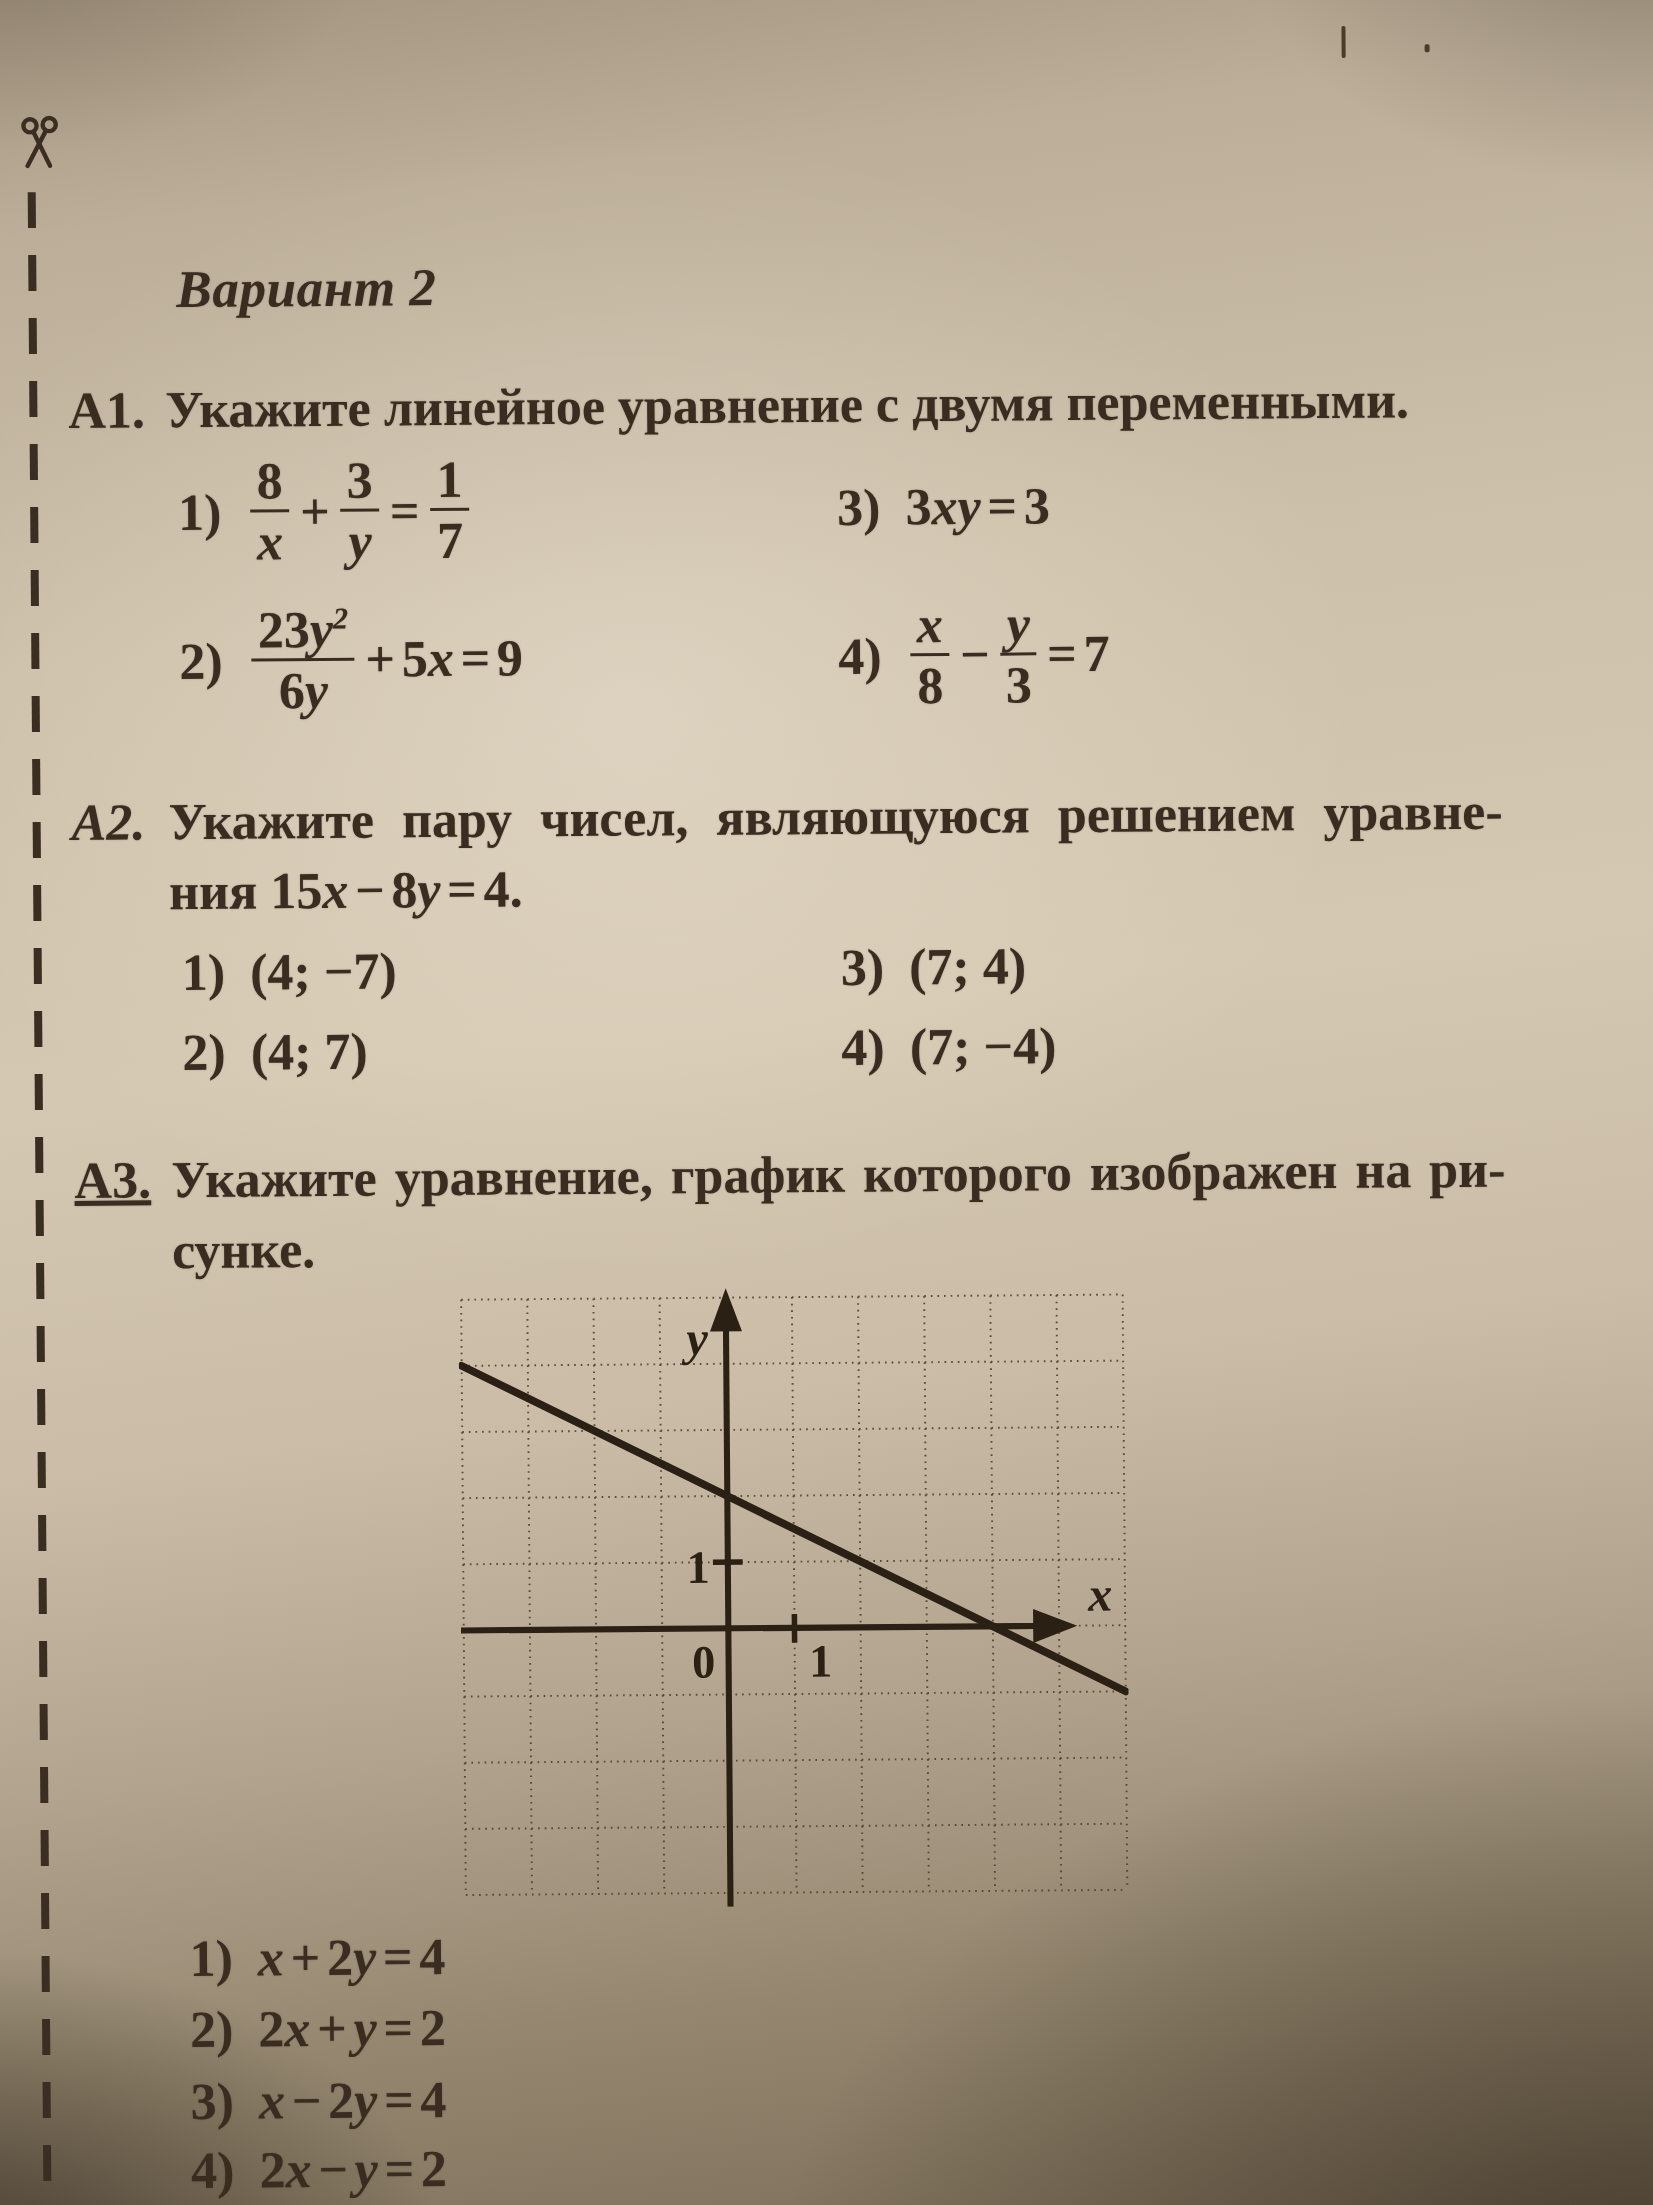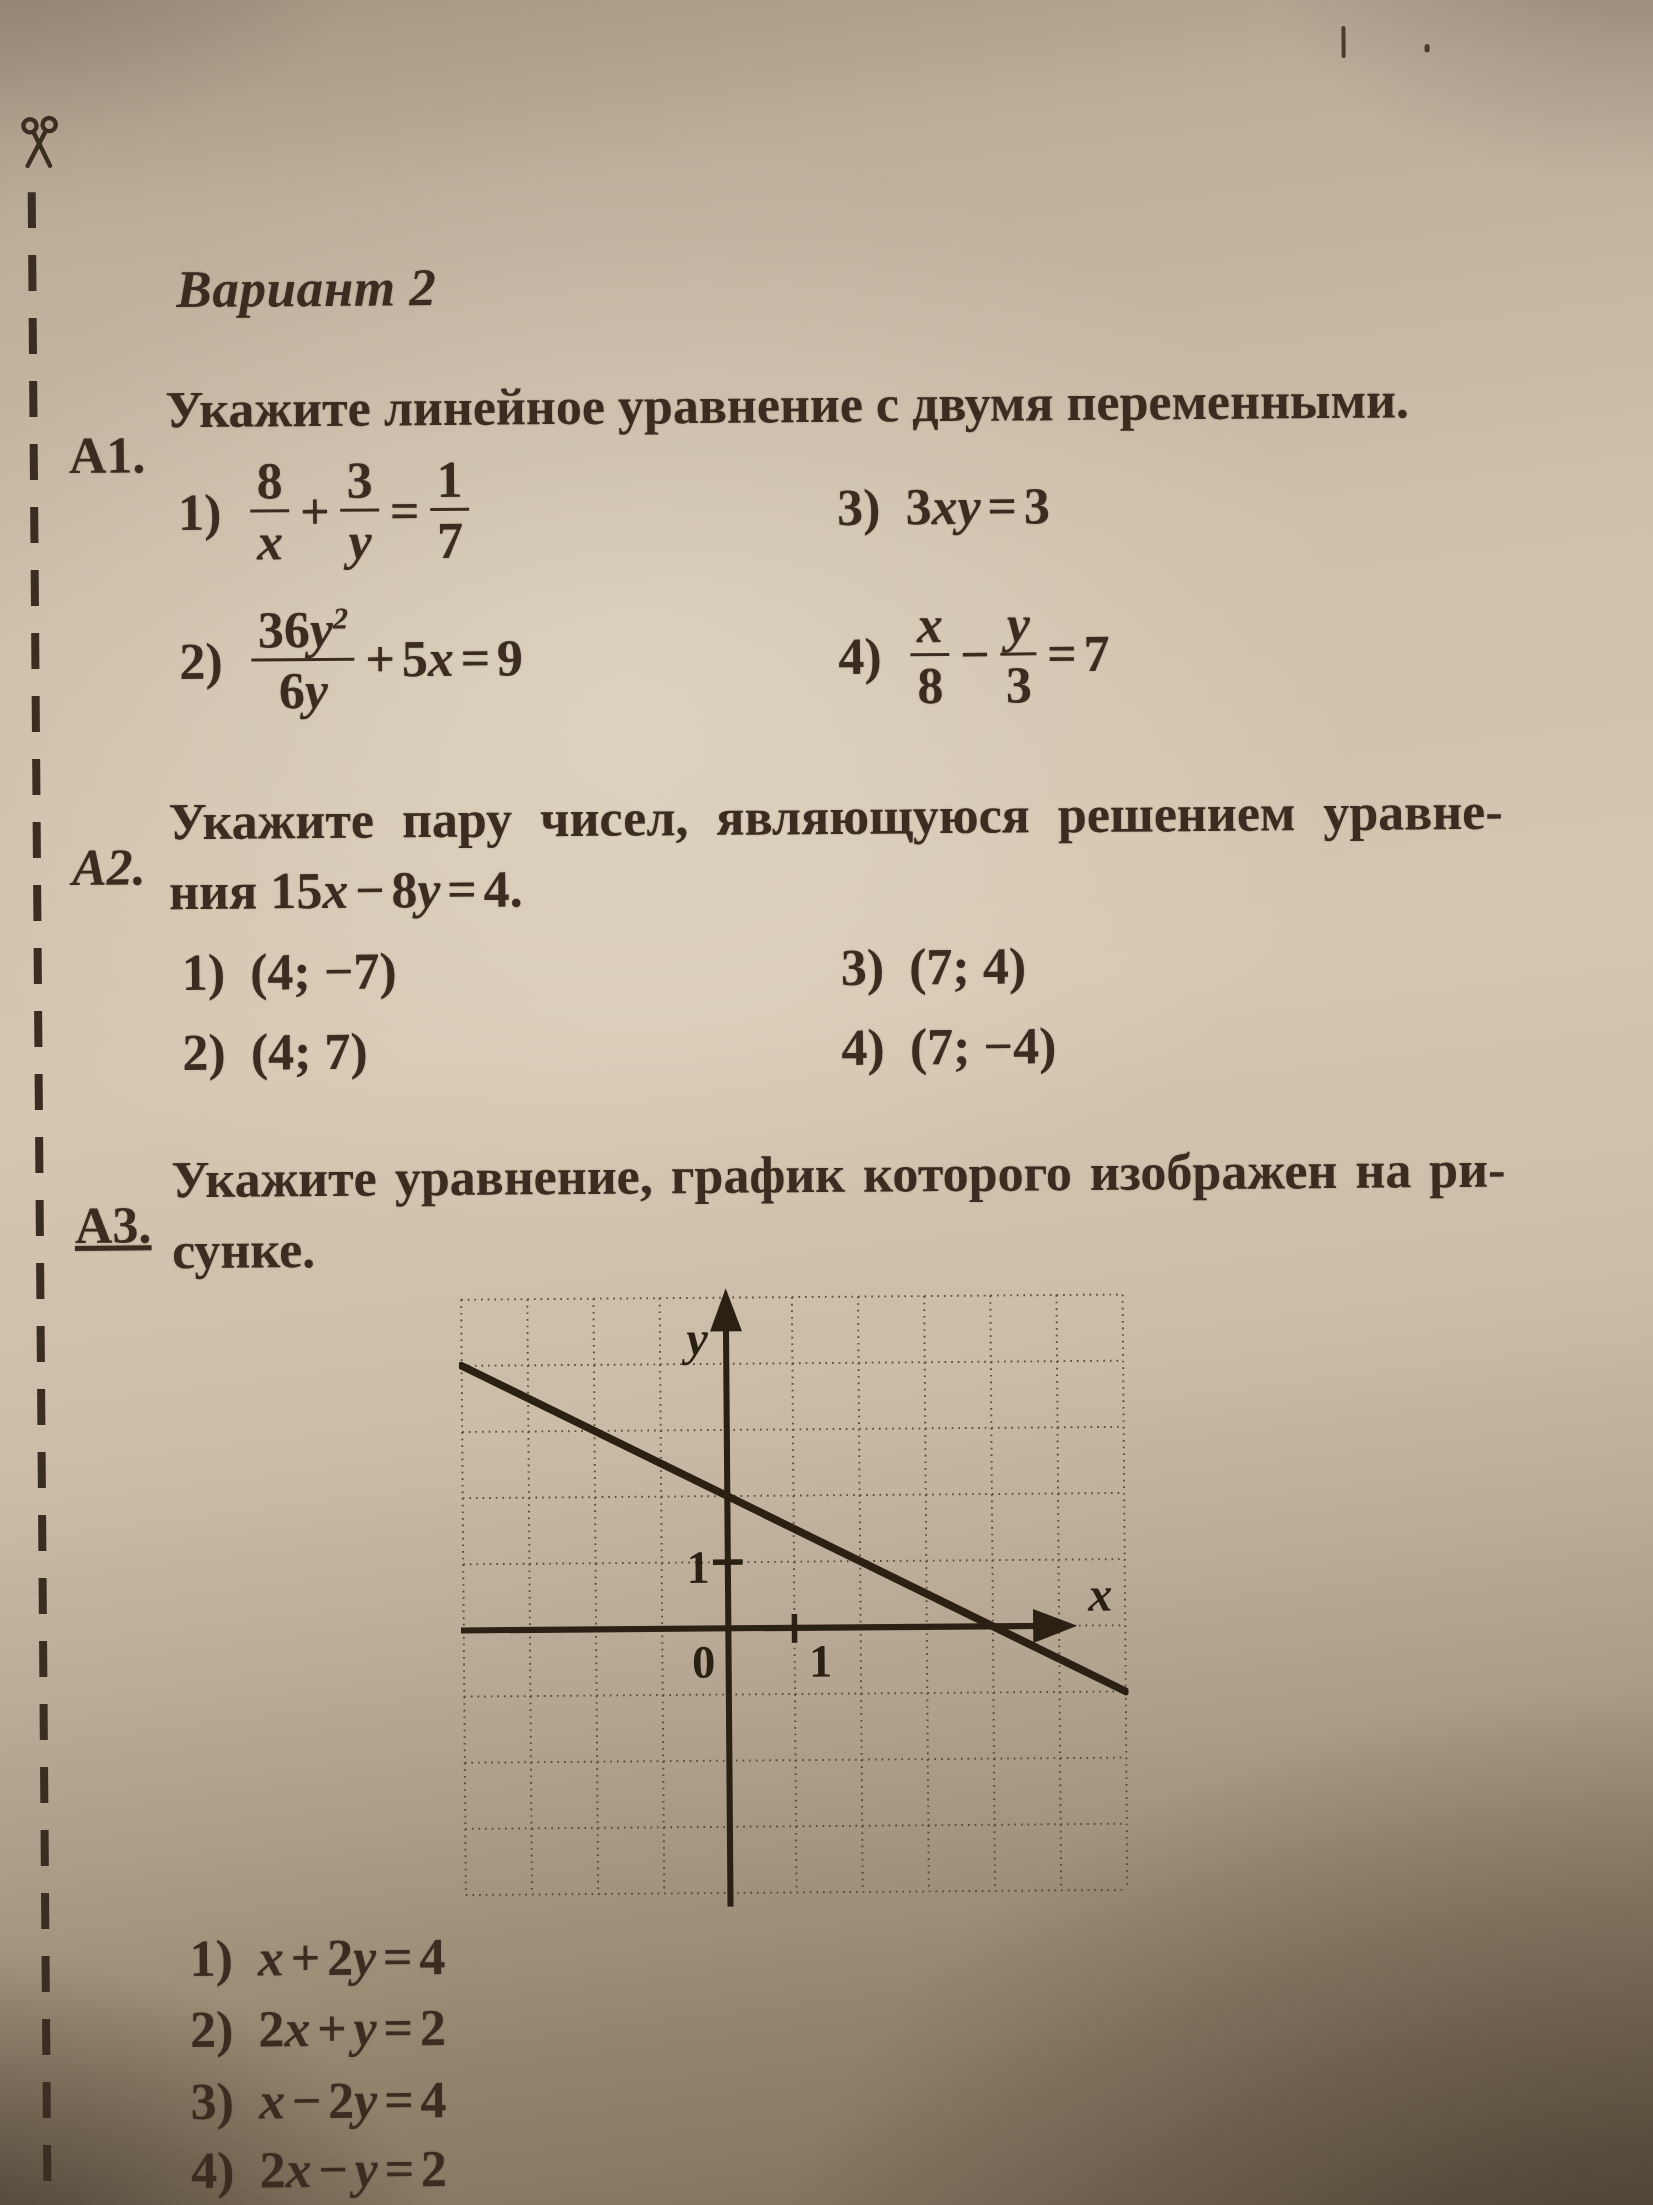--- a/index.html
+++ b/index.html
@@ -13,21 +13,21 @@
       radial-gradient(ellipse 827px 551px at -2% 103%, rgba(18,12,6,0.55), rgba(18,12,6,0) 58%),
       radial-gradient(ellipse 662px 386px at 100% -2%, rgba(30,20,10,0.22), rgba(30,20,10,0) 60%),
       radial-gradient(ellipse 606px 331px at 0% -2%, rgba(30,20,10,0.15), rgba(30,20,10,0) 60%),
       linear-gradient(173deg,#a2947f 0%,#bcae99 10%,#cdc0aa 28%,#d5c8b2 46%,#cabca6 62%,#b1a38e 75%,#95876f 87%,#7a6c57 100%);
   }
   #sheet{position:absolute;inset:0;transform:rotate(-0.45deg);transform-origin:50% 45%;}
   .ink{text-shadow:0 0 1.7px rgba(58,44,32,0.35);}
   .abs{position:absolute;line-height:1;}
   .title{font-size:53px;font-weight:bold;font-style:italic;letter-spacing:0.6px;}
   .ptext{font-size:52px;font-weight:bold;}
-  .plabel{font-size:52px;font-weight:bold;margin-top:45px;}
+  .plabel{font-size:52px;font-weight:bold;}
   .jline{width:1334px;text-align:justify;text-align-last:justify;}
   .opt{position:absolute;display:flex;align-items:center;font-size:52px;font-weight:bold;}
   .onum{margin-right:25px;}
   .eq{display:inline-flex;align-items:center;}
   .mvar{font-style:italic;}
   .mop{margin:0 0.13em;}
   sup.msup{font-size:0.58em;vertical-align:super;line-height:0;font-style:italic;}
   .frac{display:inline-flex;flex-direction:column;align-items:center;vertical-align:middle;margin:0 0.08em;}
   .fnum{display:block;padding:0 0.12em 0.05em;border-bottom:3.9px solid currentColor;text-align:center;line-height:1.02;}
   .fden{display:block;padding-top:0.06em;text-align:center;line-height:1.02;}
@@ -86,21 +86,21 @@
           <span class="mvar">x</span>
           <span class="mvar">y</span>
           <span class="mop">=</span>
           <span class="mnum">3</span>
         </span>
     </div>
     <div class="opt ink" style="left:182px;top:583px;height:146px;">
       <span class="onum">2)</span>
       <span class="eq">
           <span class="frac">
-            <span class="fnum"><span class="mnum">36</span><span class="mvar">y</span><sup class="msup">2</sup></span>
+            <span class="fnum"><span class="mnum">23</span><span class="mvar">y</span><sup class="msup">2</sup></span>
             <span class="fden"><span class="mnum">6</span><span class="mvar">y</span></span>
           </span>
           <span class="mop">+</span>
           <span class="mnum">5</span>
           <span class="mvar">x</span>
           <span class="mop">=</span>
           <span class="mnum">9</span>
         </span>
     </div>
     <div class="opt ink" style="left:841px;top:583px;height:146px;">

